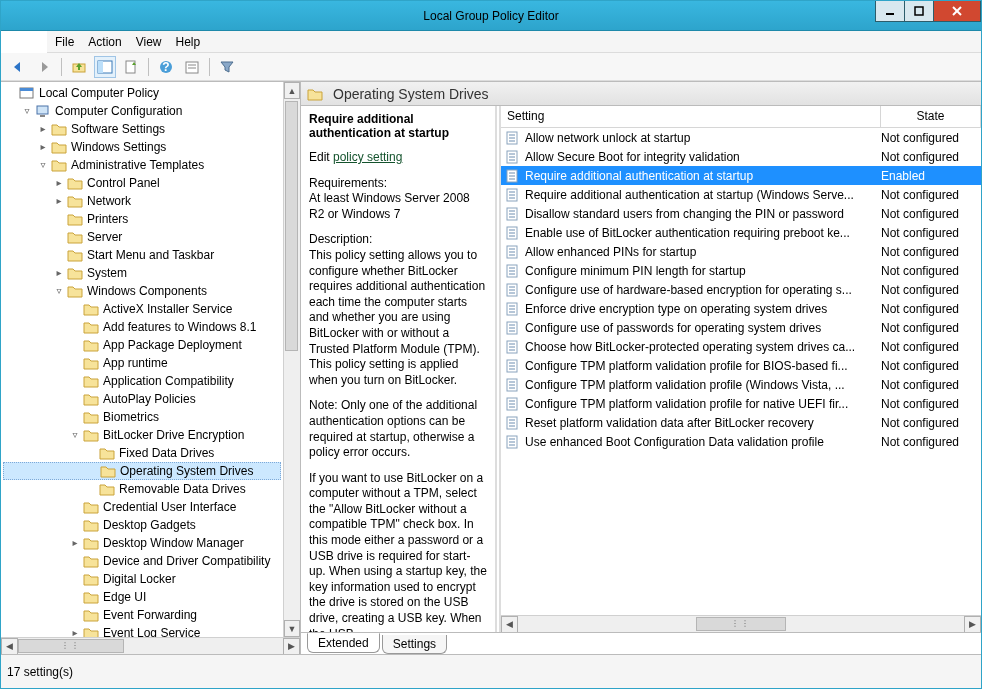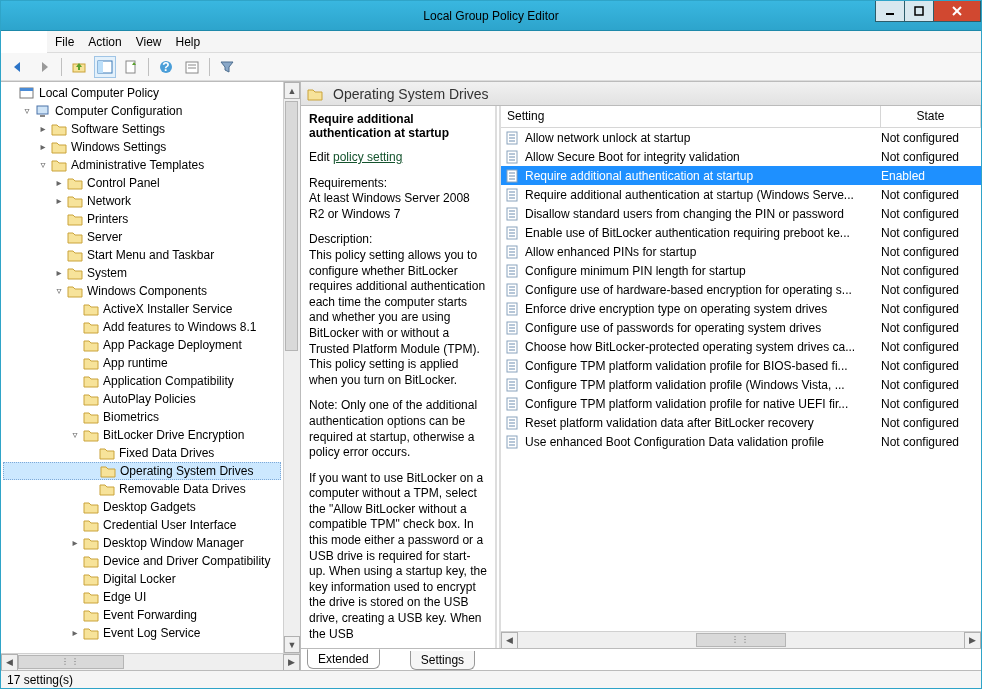--- a/index.html
+++ b/index.html
@@ -39,24 +39,24 @@
   .list-body{flex:1;overflow:auto;}
   .list-row{display:flex;height:19px;align-items:center;padding-left:4px;}
   .list-row.selected{background:#1e90ff;color:#fff;}
   .setting-ico{width:16px;height:16px;margin-right:4px;flex:none;}
   .cell-setting{flex:1;white-space:nowrap;overflow:hidden;text-overflow:ellipsis;}
   .cell-state{width:100px;white-space:nowrap;}
   .hscroll{height:17px;background:#f0f0f0;border-top:1px solid #d0d0d0;display:flex;align-items:center;}
   .hscroll .btn{width:17px;height:17px;border:1px solid #b0b0b0;background:#f0f0f0;display:flex;align-items:center;justify-content:center;font-size:9px;color:#555;}
   .hscroll .track{flex:1;height:17px;background:#efefef;position:relative;}
   .hscroll .thumb{position:absolute;left:40%;width:20%;height:14px;top:1px;background:#d9d9d9;border:1px solid #b5b5b5;display:flex;align-items:center;justify-content:center;letter-spacing:2px;color:#666;font-size:8px;}
-  .tabs{height:22px;background:#fff;border-top:1px solid #bbb;display:flex;align-items:flex-end;padding-left:6px;gap:28px;}
+  .tabs{height:22px;background:#fff;border-top:1px solid #bbb;display:flex;align-items:flex-end;padding-left:6px;}
   .tab{padding:2px 10px;border:1px solid #999;border-top:none;border-radius:0 0 6px 6px;margin-right:2px;background:#f6f6f6;}
   .tab.active{background:#fff;border-top:1px solid #fff;position:relative;top:-1px;}
-  .statusbar{height:18px;border-top:1px solid #bbb;background:#f5f5f5;display:flex;align-items:center;padding-left:6px;}
+  .statusbar{height:34px;border-top:1px solid #bbb;background:#f5f5f5;display:flex;align-items:center;padding-left:6px;}
   
   .tree-pane .vscroll, .desc-vscroll {width:17px;background:#f0f0f0;border-left:1px solid #d0d0d0;display:flex;flex-direction:column;}
   .vbtn{height:17px;border:1px solid #b0b0b0;background:#f0f0f0;display:flex;align-items:center;justify-content:center;font-size:9px;color:#555;}
   .vtrack{flex:1;position:relative;background:#efefef;}
   .vthumb{position:absolute;top:4px;left:1px;width:13px;height:60px;background:#d9d9d9;border:1px solid #b5b5b5;}
   .tree-wrap{display:flex;flex:1;overflow:hidden;}
 </style>
 </head>
 <body>
 
@@ -354,30 +354,30 @@
                   </svg></span>
                 <span>Removable Data Drives</span>
               </div>
             </li>
             <li class="node">
               <div class="row" style="padding-left: 66px;">
                 <span class="twisty"></span>
                 <span class="folder-icon"><svg width="16" height="14">
                     <path d="M1 3 h5 l2 2 h7 v8 h-14 Z" fill="#f7e39a" stroke="#caa33b"></path>
                   </svg></span>
+                <span>Credential User Interface</span>
+              </div>
+            </li>
+            <li class="node">
+              <div class="row" style="padding-left: 66px;">
+                <span class="twisty"></span>
+                <span class="folder-icon"><svg width="16" height="14">
+                    <path d="M1 3 h5 l2 2 h7 v8 h-14 Z" fill="#f7e39a" stroke="#caa33b"></path>
+                  </svg></span>
                 <span>Desktop Gadgets</span>
-              </div>
-            </li>
-            <li class="node">
-              <div class="row" style="padding-left: 66px;">
-                <span class="twisty"></span>
-                <span class="folder-icon"><svg width="16" height="14">
-                    <path d="M1 3 h5 l2 2 h7 v8 h-14 Z" fill="#f7e39a" stroke="#caa33b"></path>
-                  </svg></span>
-                <span>Credential User Interface</span>
               </div>
             </li>
             <li class="node">
               <div class="row" style="padding-left: 66px;">
                 <span class="twisty">▸</span>
                 <span class="folder-icon"><svg width="16" height="14">
                     <path d="M1 3 h5 l2 2 h7 v8 h-14 Z" fill="#f7e39a" stroke="#caa33b"></path>
                   </svg></span>
                 <span>Desktop Window Manager</span>
               </div>

